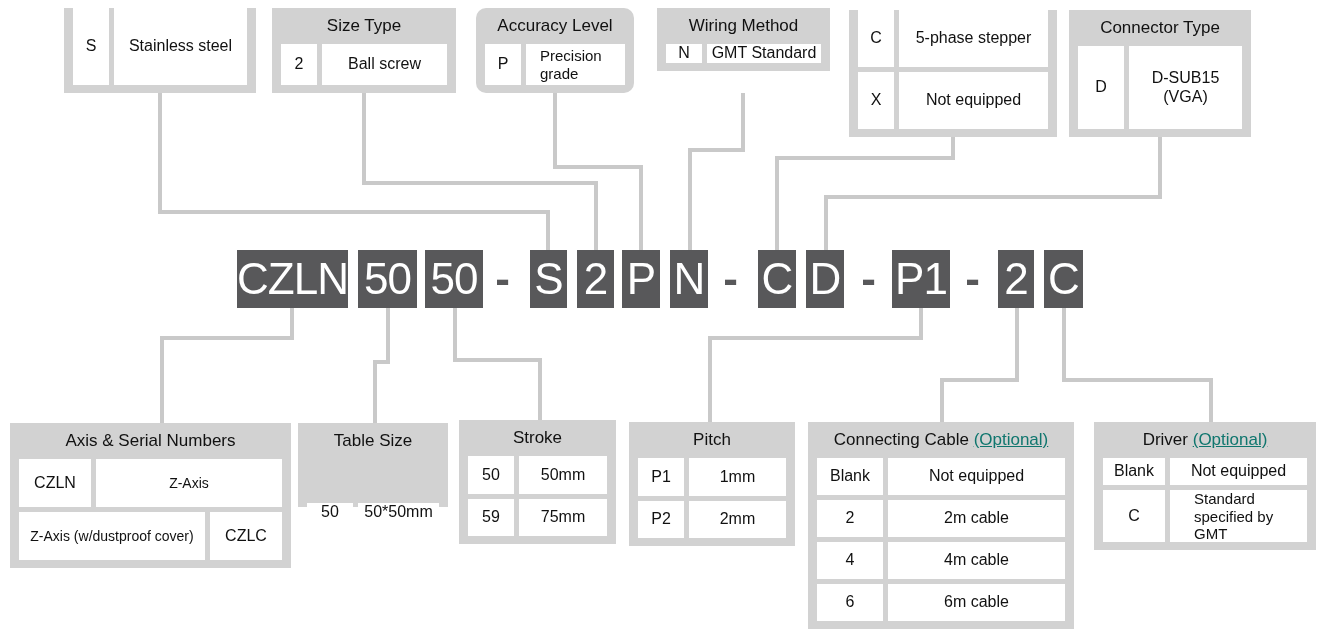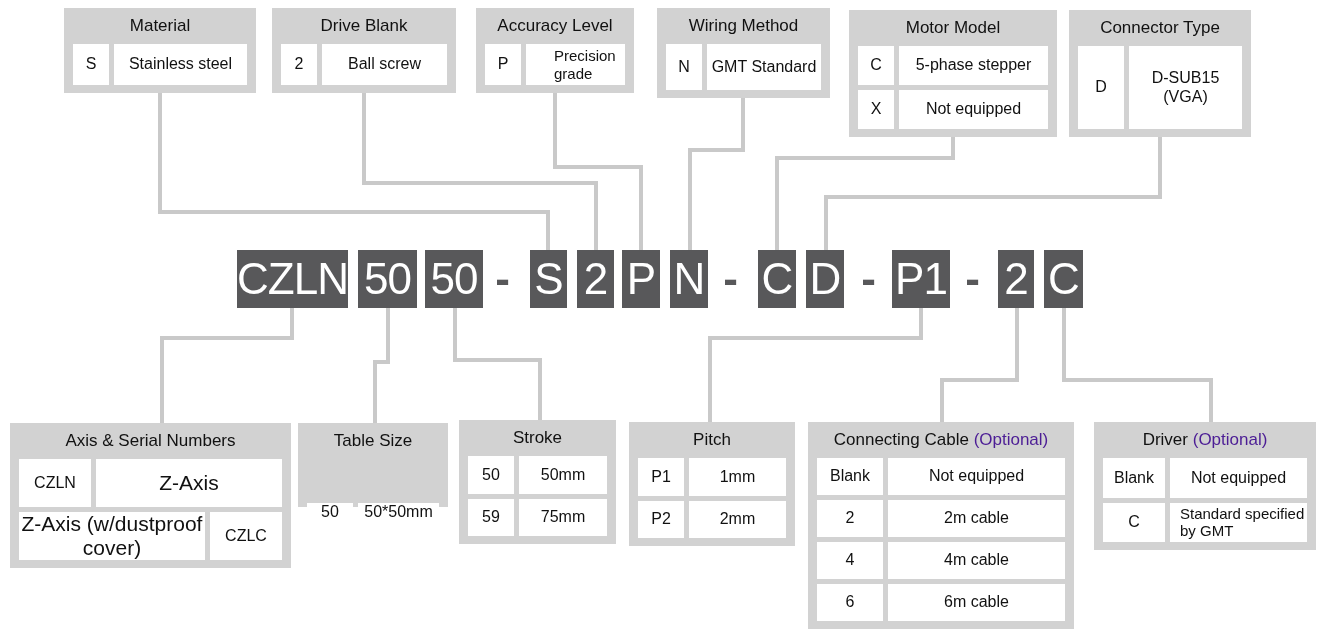--- a/index.html
+++ b/index.html
@@ -15,48 +15,48 @@
   .box { position:absolute; background:#d2d2d2; box-sizing:border-box; padding:0 9px 8px 9px;
          display:flex; flex-direction:column; }
   .box-title { height:36px; line-height:36px; text-align:center; font-size:17px; color:#111;
                white-space:nowrap; }
   .box-rows { display:flex; flex-direction:column; gap:5px; flex:1; }
   .box-row  { display:flex; gap:5px; flex:1; }
   .cell { background:#ffffff; display:flex; align-items:center; justify-content:center;
           font-size:16px; color:#111; box-sizing:border-box; text-align:center; line-height:1.15; }
   .cell.code { flex:0 0 36px; }
   .cell.val  { flex:1; }
-  .cell.align-left { justify-content:flex-start; text-align:left; padding-left:28px; }
-  .optional-red { color:#4c1d95; }
+  .cell.align-left { justify-content:flex-start; text-align:left; padding-left:14px; }
+  .optional-red { color:#0f766e;text-decoration:underline; }
 
   
   .box-material  { left:64px;  top:8px;  width:192px; height:85px; }
   .box-drive     { left:272px; top:8px;  width:184px; height:85px; }
-  .box-accuracy  { left:476px; top:8px;  width:158px; height:85px; }
+  .box-accuracy  { left:476px; top:8px;  width:158px; height:85px;border-radius:10px; }
   .box-accuracy .cell.val { font-size:15px; }
-  .box-wiring    { left:657px; top:8px;  width:173px; height:90px; }
+  .box-wiring    { left:657px; top:8px;  width:173px; height:63px; }
   .box-motor     { left:849px; top:10px; width:208px; height:127px; }
   .box-connector { left:1069px;top:10px; width:182px; height:127px; }
   .box-connector .cell.code { flex-basis:46px; }
 
   
   .box-axis   { left:10px;   top:423px; width:281px; height:145px; }
   .box-axis .cell.code { flex-basis:72px; }
-  .box-axis .cell.val { font-size:21px; }
+  .box-axis .cell.val { font-size:14px; }
   .box-table  { left:298px;  top:423px; width:150px; height:84px;gap:44px; }
   .box-table .cell.code { flex-basis:46px; }
   .box-stroke { left:459px;  top:420px; width:157px; height:124px; }
   .box-stroke .cell.code { flex-basis:46px; }
   .box-pitch  { left:629px;  top:422px; width:166px; height:124px; }
   .box-pitch .cell.code { flex-basis:46px; }
   .box-cable  { left:808px;  top:422px; width:266px; height:207px; }
   .box-cable .cell.code { flex-basis:66px; }
   .box-driver { left:1094px; top:422px; width:222px; height:128px;justify-content:space-between; }
   .box-driver .cell.code { flex-basis:62px; }
-  .box-driver .cell.val.align-left { font-size:15px; padding-left:10px; }
+  .box-driver .cell.val.align-left { font-size:15px; padding-left:24px; }
 
   
   .pn { position:absolute; left:0; top:250px; height:58px; width:1325px; }
   .pn span { position:absolute; top:0; height:58px; display:flex; align-items:center;
              justify-content:center; background:#58585a; color:#ffffff; font-size:44px;
              letter-spacing:-1px; }
   .pn span.dash { background:transparent; color:#58585a; font-weight:bold; }
   .pn .s1  { left:237px; width:111px; }
   .pn .s2  { left:358px; width:59px; }
   .pn .s3  { left:425px; width:58px; }
@@ -88,31 +88,30 @@
     <path d="M1160 137 V197 H826 V252"></path>
     <path d="M292 308 V338 H162 V427"></path>
     <path d="M388 308 V362 H375 V425"></path>
     <path d="M455 308 V360 H540 V422"></path>
     <path d="M921 308 V338 H710 V424"></path>
     <path d="M1017 308 V380 H942 V424"></path>
     <path d="M1064 308 V380 H1211 V424"></path>
   </svg>
 
   <div class="box box-material">
-    <div class="box-title">Material</div>
     <div class="box-rows">
       <div class="box-row">
         <div class="cell code">S</div>
         <div class="cell val">Stainless steel</div>
       </div>
     </div>
   </div>
 
   <div class="box box-drive">
-    <div class="box-title">Drive Blank</div>
+    <div class="box-title">Size Type</div>
     <div class="box-rows">
       <div class="box-row">
         <div class="cell code">2</div>
         <div class="cell val">Ball screw</div>
       </div>
     </div>
   </div>
 
   <div class="box box-accuracy">
     <div class="box-title">Accuracy Level</div>
@@ -128,21 +127,20 @@
     <div class="box-title">Wiring Method</div>
     <div class="box-rows">
       <div class="box-row">
         <div class="cell code">N</div>
         <div class="cell val">GMT Standard</div>
       </div>
     </div>
   </div>
 
   <div class="box box-motor">
-    <div class="box-title">Motor Model</div>
     <div class="box-rows">
       <div class="box-row">
         <div class="cell code">C</div>
         <div class="cell val">5-phase stepper</div>
       </div>
       <div class="box-row">
         <div class="cell code">X</div>
         <div class="cell val">Not equipped</div>
       </div>
     </div>

